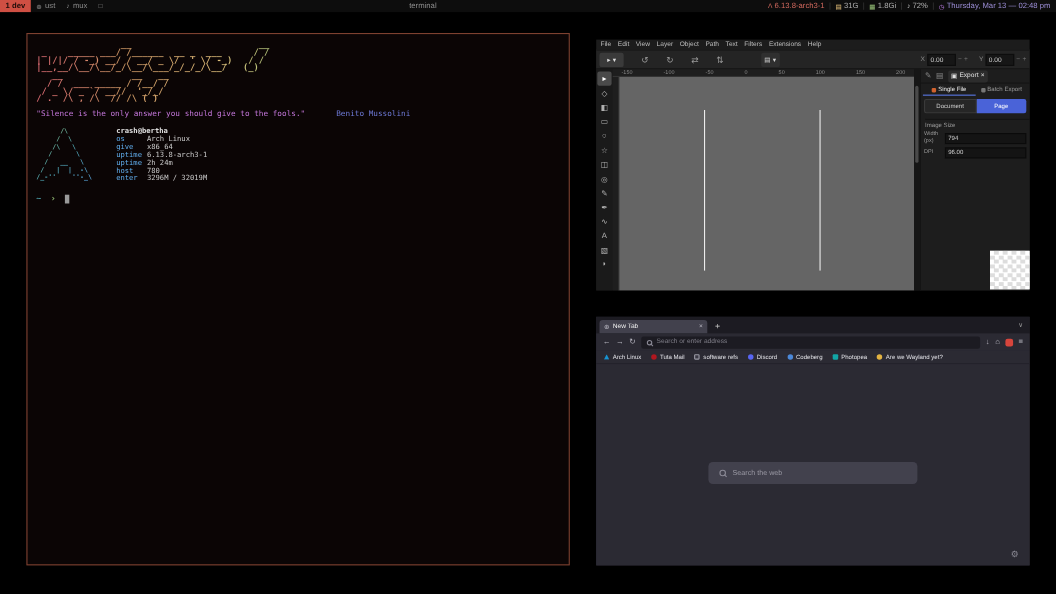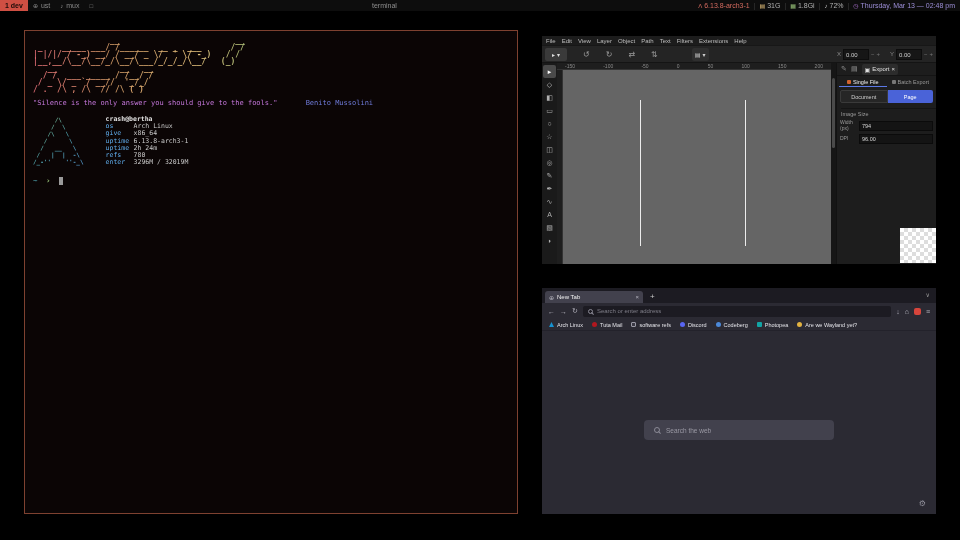--- a/index.html
+++ b/index.html
@@ -223,21 +223,21 @@
    /      \
   /   __   \
  /   |  |  -\
 /_-''    ''-_\</pre>
       <div id="fetch-info">
         <div id="user-host">crash@bertha</div>
         <div class="frow"><span class="flabel">os</span><span class="fvalue">Arch Linux</span></div>
         <div class="frow"><span class="flabel">give</span><span class="fvalue">x86_64</span></div>
         <div class="frow"><span class="flabel">uptime</span><span class="fvalue">6.13.8-arch3-1</span></div>
         <div class="frow"><span class="flabel">uptime</span><span class="fvalue">2h 24m</span></div>
-        <div class="frow"><span class="flabel">refs</span><span class="fvalue">780</span></div>
+        <div class="frow"><span class="flabel">host</span><span class="fvalue">780</span></div>
         <div class="frow"><span class="flabel">enter</span><span class="fvalue">3296M / 32019M</span></div>
       </div>
     </div>
     <div id="prompt">
       <span id="prompt-path">~</span>
       <span id="prompt-char">›</span>
       <span class="cursor"></span>
     </div>
   </div>
 

